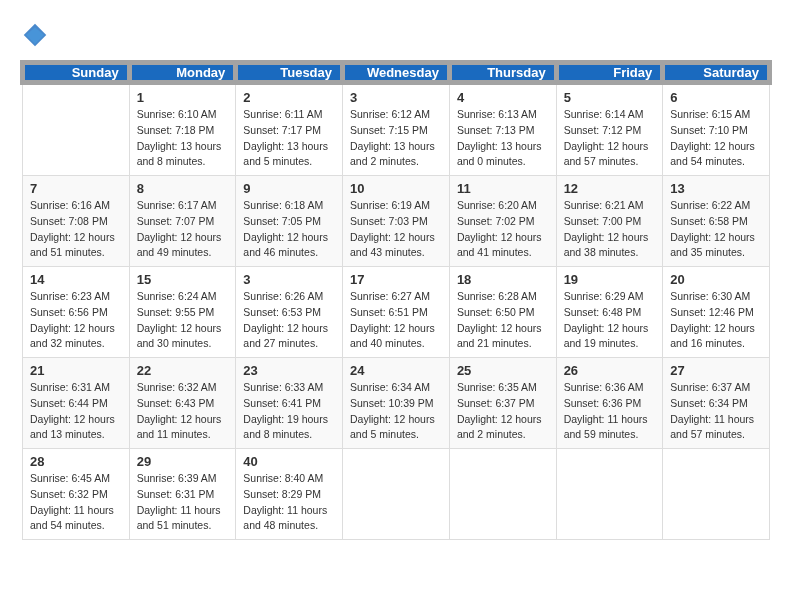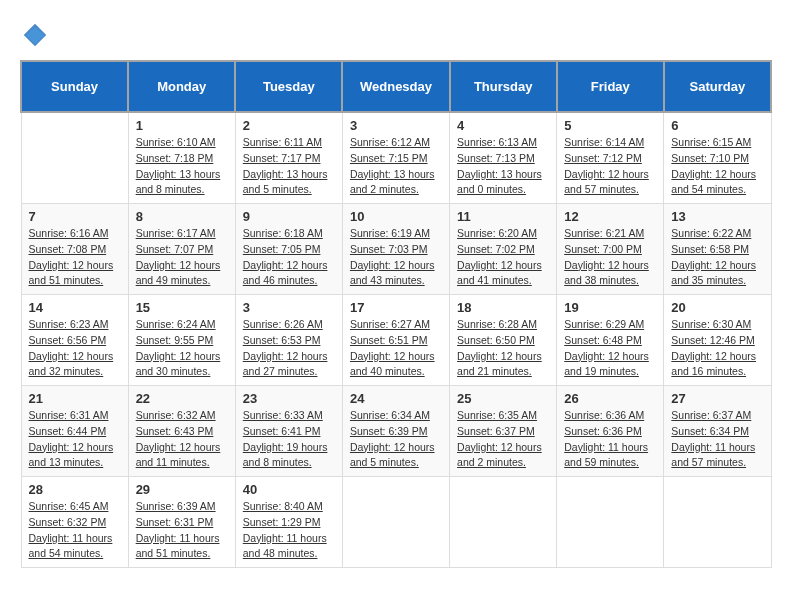--- a/index.html
+++ b/index.html
@@ -53,24 +53,24 @@
       color: #555;
     }
     .calendar {
       width: 100%;
       border-collapse: collapse;
       border: 1px solid #ccc;
     }
     .calendar th {
       background-color: #1a6abf;
       color: #fff;
-      text-align: center;
-      padding: 17px 8px;
+      text-align: right;
+      padding: 0 8px;
       font-size: 13px;
-      border: 2px solid #a3a3a3;
+      border: 5px solid #a3a3a3;
     }
     .calendar td {
       vertical-align: top;
       padding: 5px 7px;
       border: 1px solid #ddd;
       width: 107px;
       min-height: 80px;
       font-size: 10.5px;
       color: #333;
       background: #fff;
@@ -79,21 +79,20 @@
       background: #f9f9f9;
     }
     .day-number {
       font-size: 13px;
       font-weight: bold;
       display: block;
       margin-bottom: 2px;
     }
     .day-info {
       line-height: 1.5;
-      text-decoration: underline;
     }
     .empty-cell {
       background: #fff !important;
     }
   </style>
 </head>
 <body>
 
 <div class="header">
   <div class="logo">
@@ -314,21 +313,21 @@
         <div class="day-info">
           <span>Sunrise: 6:33 AM</span><br>
           <span>Sunset: 6:41 PM</span><br>
           <span>Daylight: 19 hours and 8 minutes.</span>
         </div>
       </td>
         <td>
         <span class="day-number">24</span>
         <div class="day-info">
           <span>Sunrise: 6:34 AM</span><br>
-          <span>Sunset: 6:39 PM</span><br>
+          <span>Sunset: 10:39 PM</span><br>
           <span>Daylight: 12 hours and 5 minutes.</span>
         </div>
       </td>
         <td>
         <span class="day-number">25</span>
         <div class="day-info">
           <span>Sunrise: 6:35 AM</span><br>
           <span>Sunset: 6:37 PM</span><br>
           <span>Daylight: 12 hours and 2 minutes.</span>
         </div>
@@ -364,21 +363,21 @@
         <div class="day-info">
           <span>Sunrise: 6:39 AM</span><br>
           <span>Sunset: 6:31 PM</span><br>
           <span>Daylight: 11 hours and 51 minutes.</span>
         </div>
       </td>
         <td>
         <span class="day-number">40</span>
         <div class="day-info">
           <span>Sunrise: 8:40 AM</span><br>
-          <span>Sunset: 1:29 PM</span><br>
+          <span>Sunset: 8:29 PM</span><br>
           <span>Daylight: 11 hours and 48 minutes.</span>
         </div>
       </td>
         <td class="empty-cell"></td>
         <td class="empty-cell"></td>
         <td class="empty-cell"></td>
         <td class="empty-cell"></td>
       </tr>
     </tbody>
 </table>

